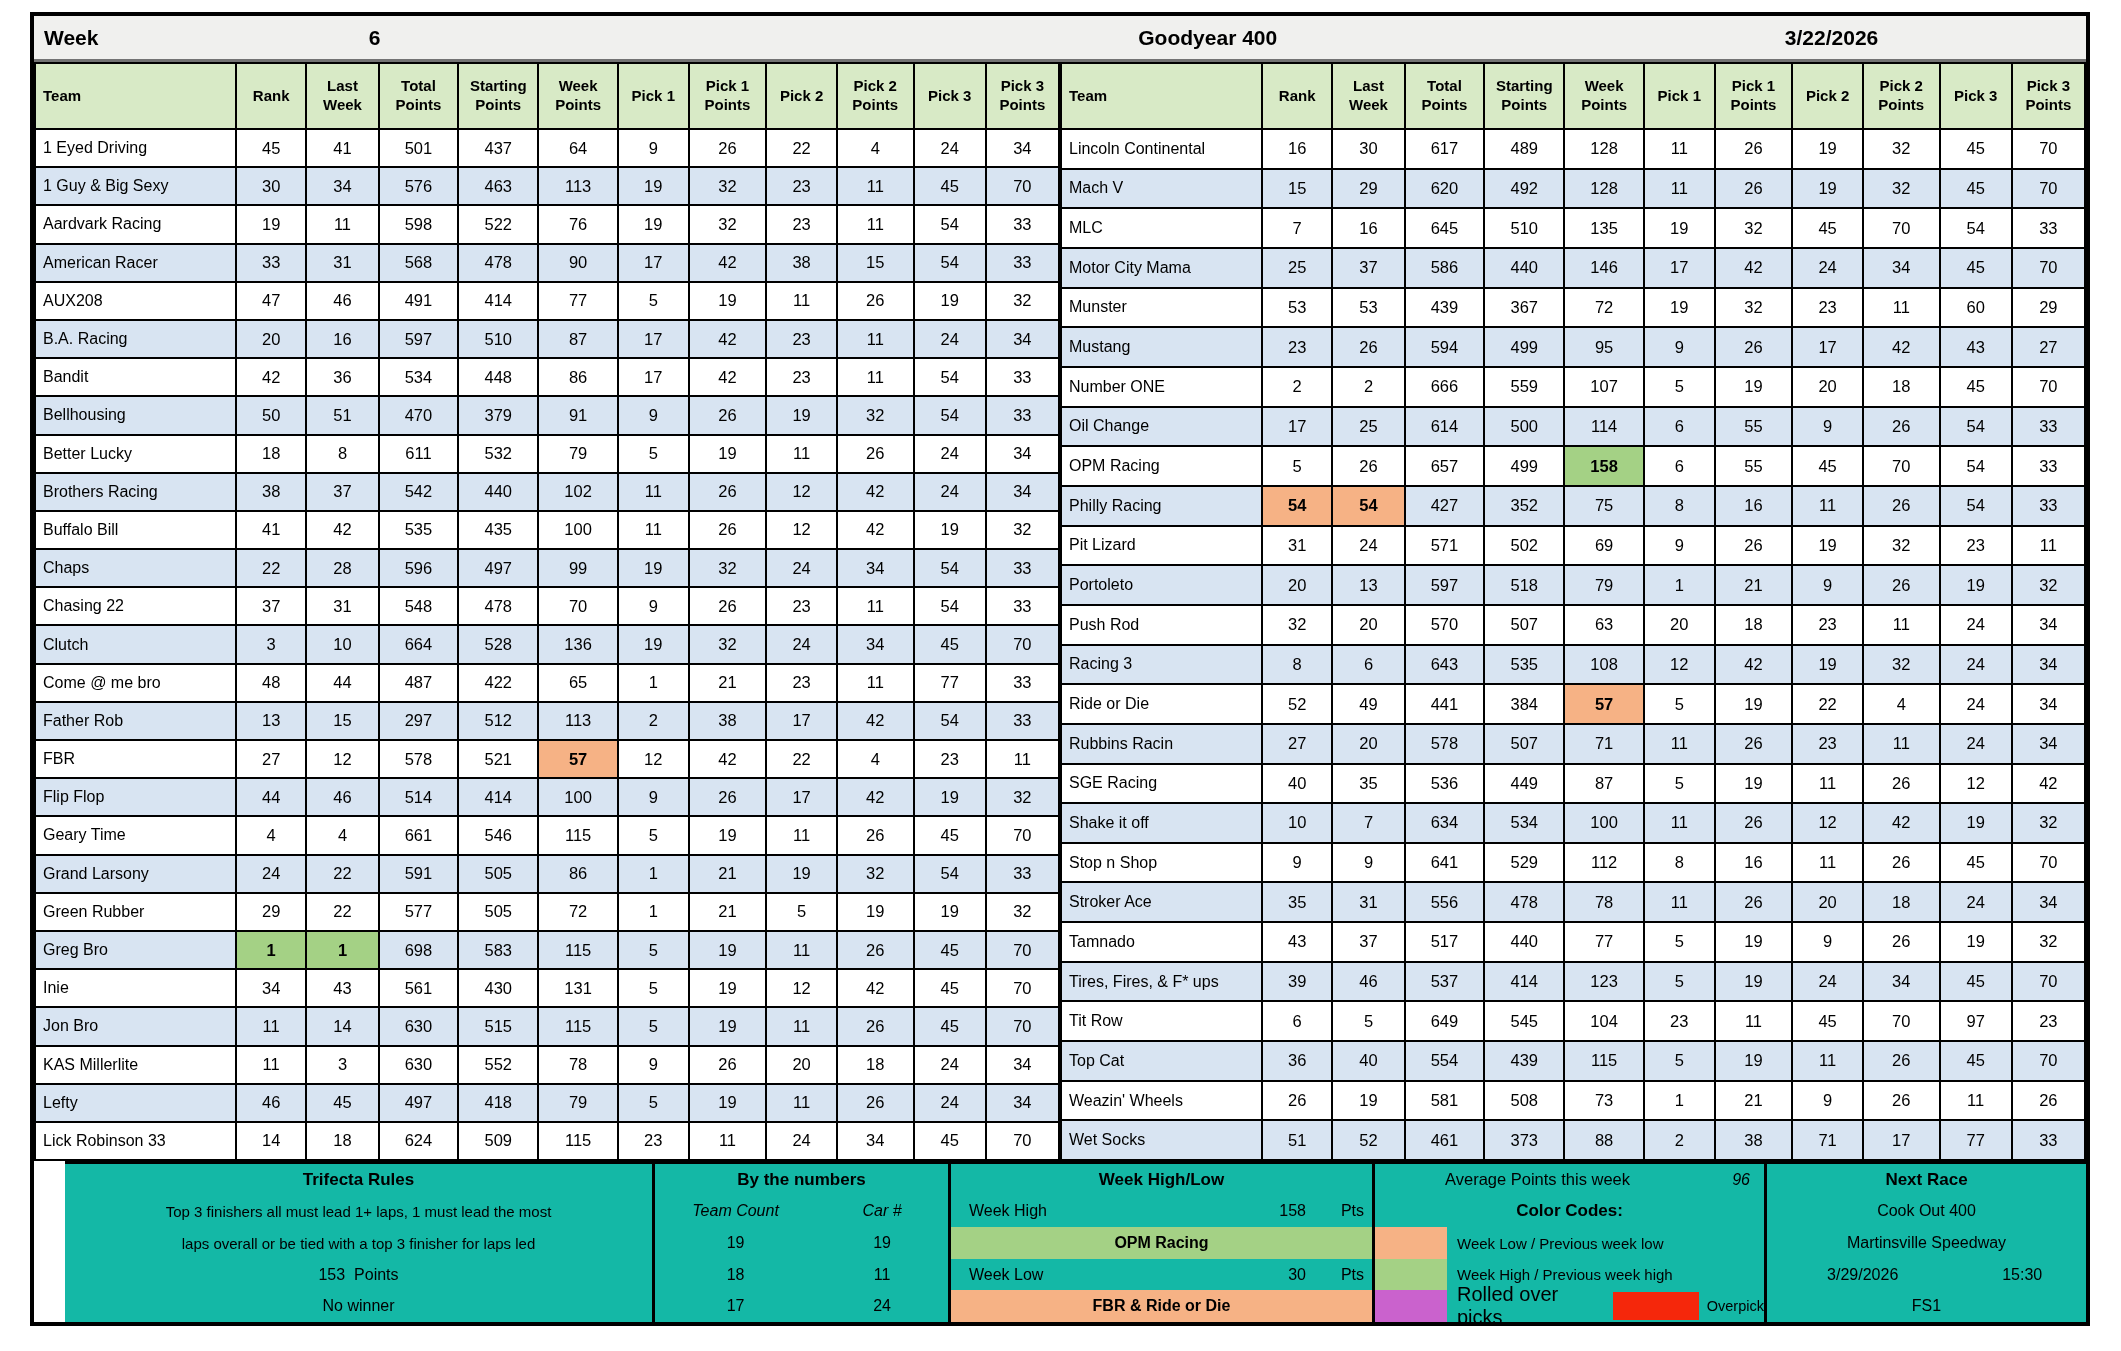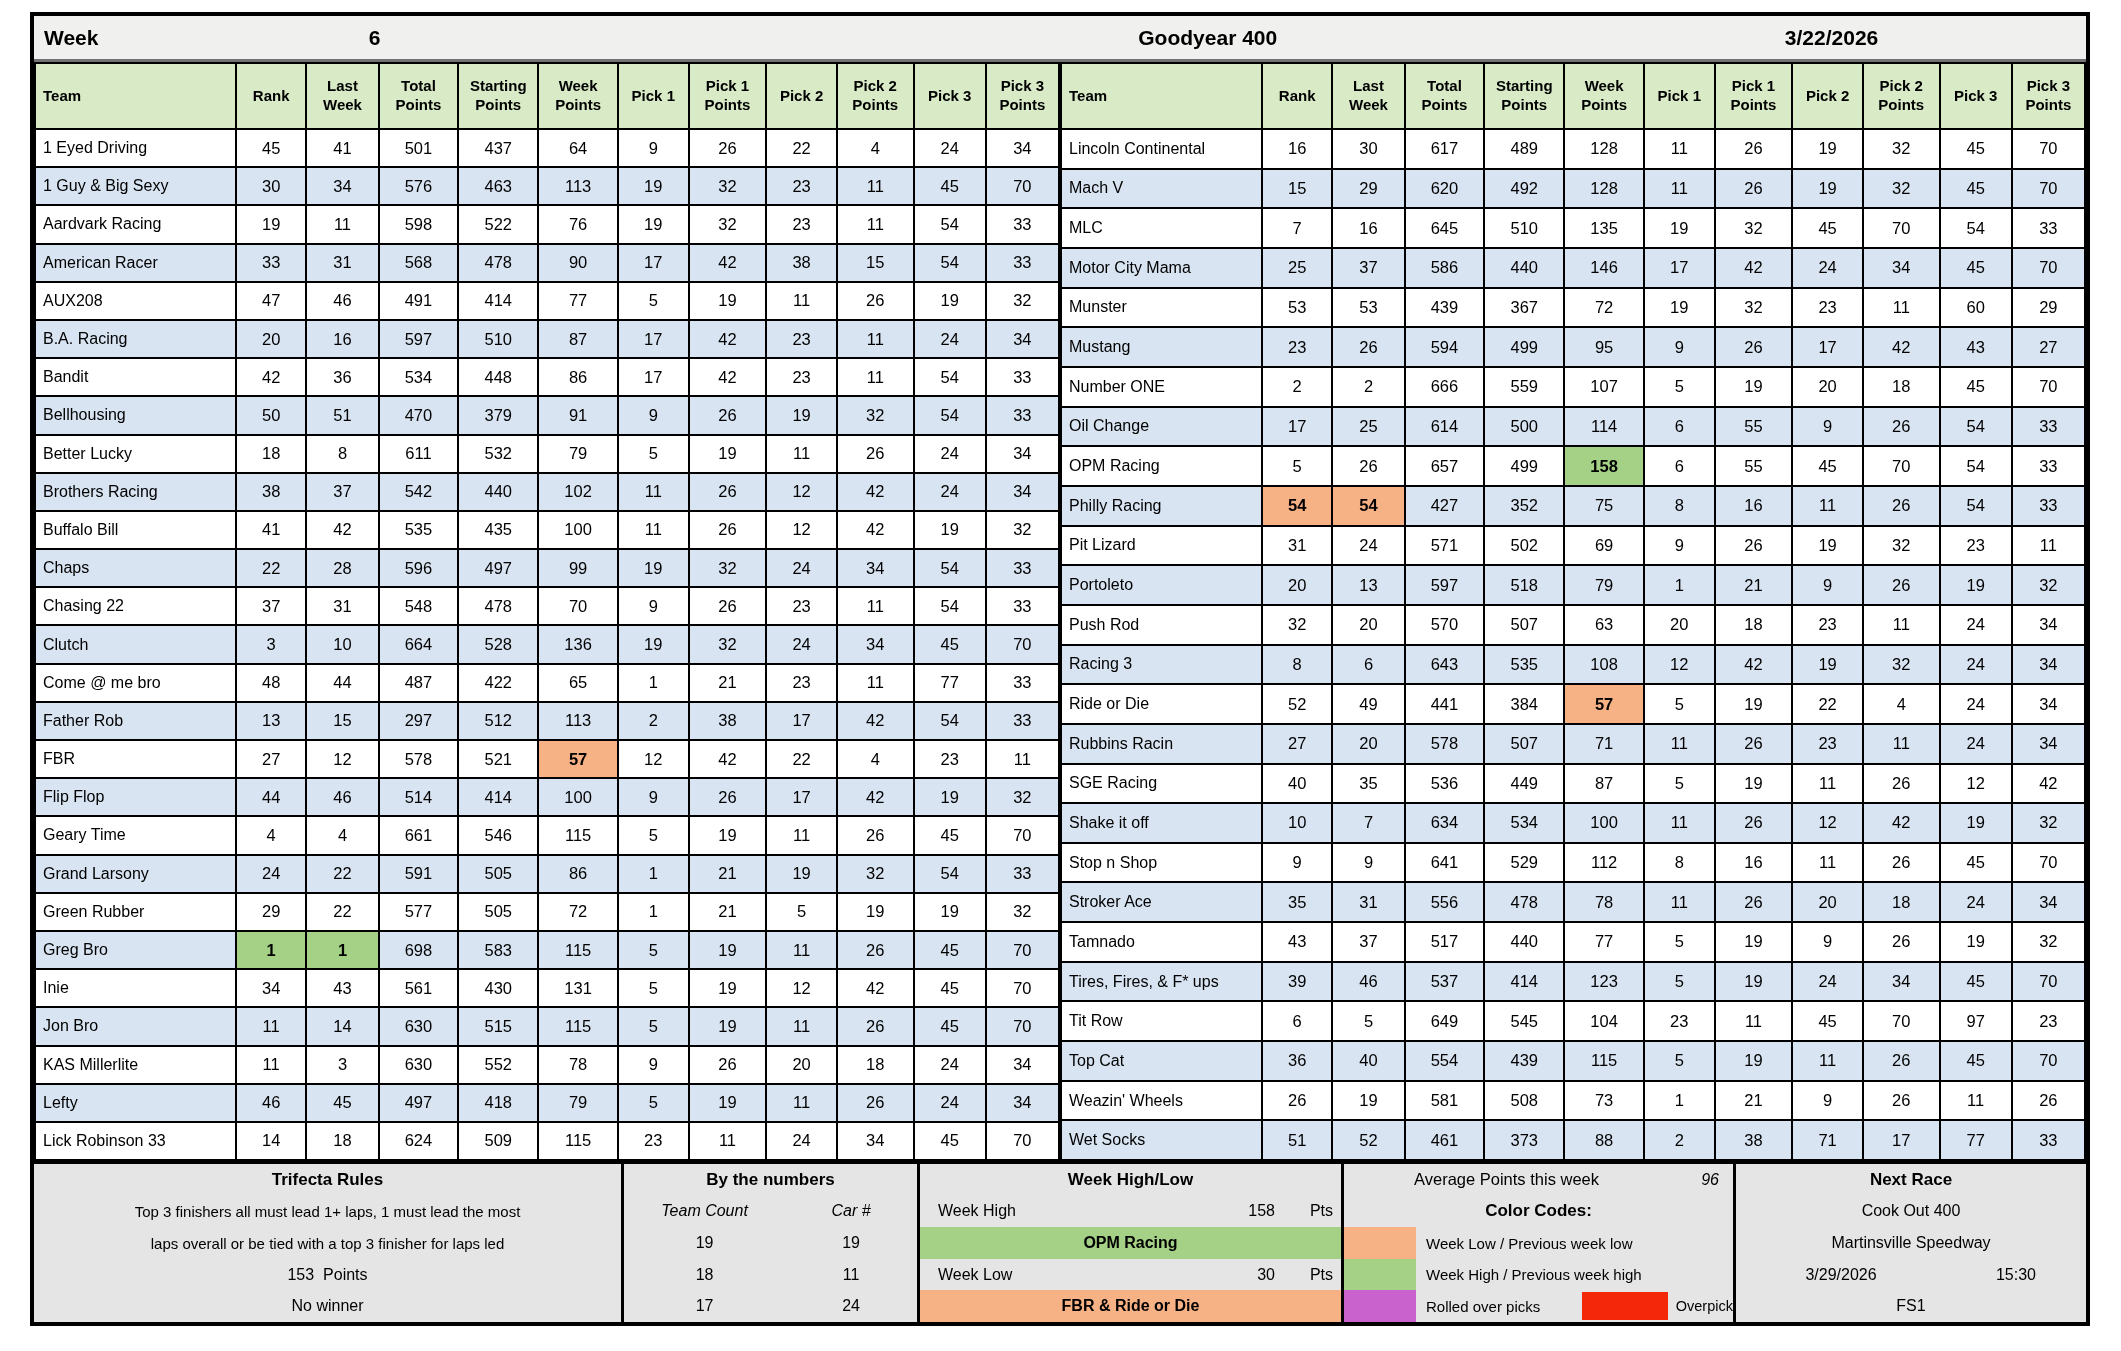--- a/index.html
+++ b/index.html
@@ -27,21 +27,21 @@
     text-align:center;padding:0 2px;line-height:1.25;white-space:normal;
   }
   th.team-h{text-align:left;padding-left:7px;}
   tbody tr{height:38.2px;}
   td{font-size:16.5px;text-align:center;white-space:nowrap;}
   td.team{text-align:left;padding-left:7px;font-size:16px;}
   tbody tr:nth-child(even) td{background:#d8e4f2;}
   td.hl-green{background:#a4d185 !important;font-weight:700;}
   td.hl-orange{background:#f6b285 !important;font-weight:700;}
   
-  .footer{display:flex;border-top:3px solid #000;height:158px;background:#e5e5e5;}
+  .footer{display:flex;border-top:3px solid #000;height:158px;background:#14b8a6;margin-left:31px;}
   .panel{border-right:3px solid #000;box-sizing:border-box;overflow:hidden;flex:none;}
   .panel:last-child{border-right:none;flex:1;}
   .p-trifecta{width:590px;}
   .p-numbers{width:296px;}
   .p-highlow{width:424px;}
   .p-codes{width:392px;}
   .p-next{width:355px;}
   .prow{height:31.6px;display:flex;align-items:center;justify-content:center;font-size:16px;box-sizing:border-box;}
   .ptitle{font-weight:700;font-size:17px;}
   .small{font-size:15px;}
@@ -58,21 +58,21 @@
   .bar-green{background:#a4d185;font-weight:700;}
   .bar-orange{background:#f6b285;font-weight:700;}
   
   .legrow{justify-content:flex-start;}
   .sw{width:72px;height:100%;flex:none;}
   .legrow .leglab{padding-left:10px;font-size:15px;text-align:left;}
   .avg-title{flex:1;text-align:center;font-weight:400;font-size:16.5px;padding-left:12px;}
   .avg-val{width:62px;text-align:right;padding-right:14px;font-style:italic;font-size:16px;}
   .redsw{width:86px;height:90%;flex:none;margin-left:14px;}
   .overpick-lab{padding-left:8px;font-size:14.5px;}
-  .rolled-lab{width:158px;padding-left:10px;font-size:15px;text-align:left;}
+  .rolled-lab{width:158px;padding-left:10px;font-size:20px;text-align:left;}
   
   .dt .d{width:60%;text-align:center;}
   .dt .t{width:40%;text-align:center;}
 </style>
 </head>
 <body>
 
 <div class="sheet">
 
   <div class="titlebar">

